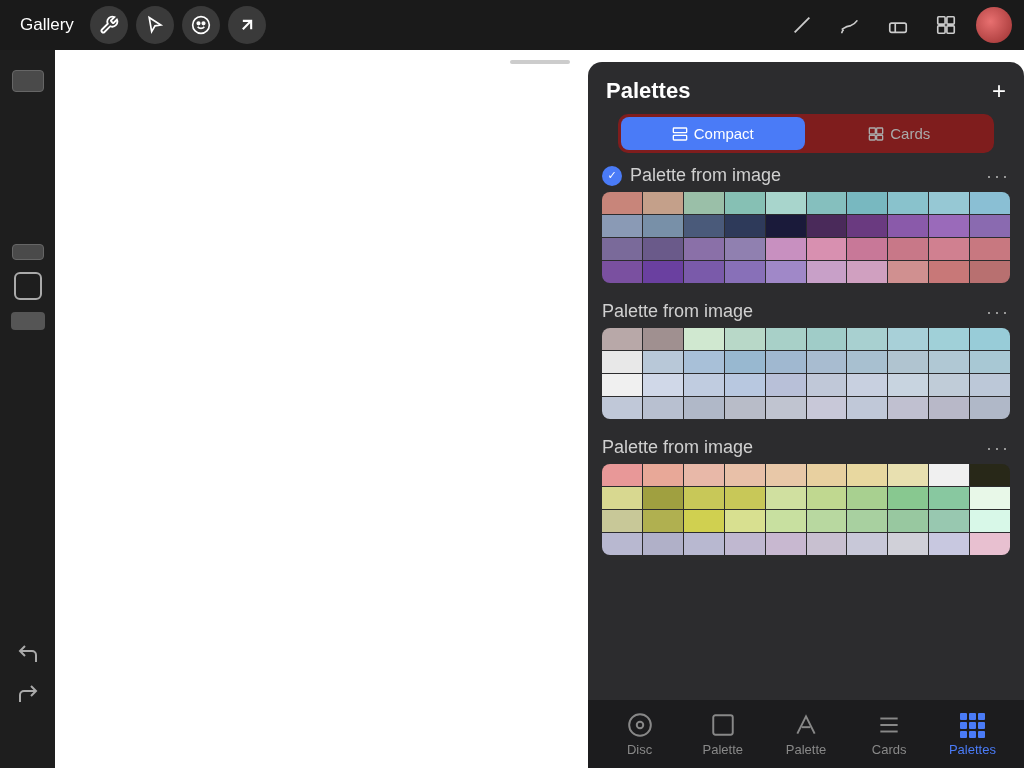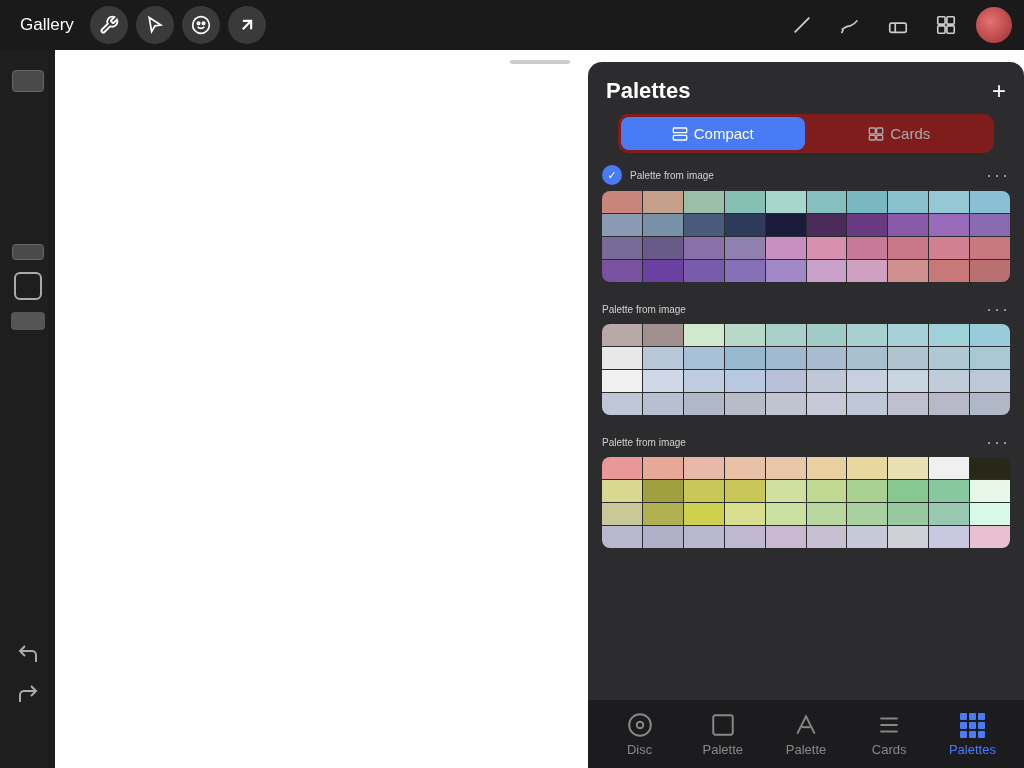--- a/index.html
+++ b/index.html
@@ -242,21 +242,21 @@
       border-radius: 50%;
       background: #4a7bf7;
       display: flex;
       align-items: center;
       justify-content: center;
       font-size: 11px;
       color: #fff;
       flex-shrink: 0;
     }
     .palette-name {
-      font-size: 10px;
+      font-size: 18px;
       color: #d0d0d0;
     }
     .more-btn {
       background: none;
       border: none;
       color: #aaa;
       font-size: 18px;
       cursor: pointer;
       letter-spacing: 2px;
       line-height: 1;

